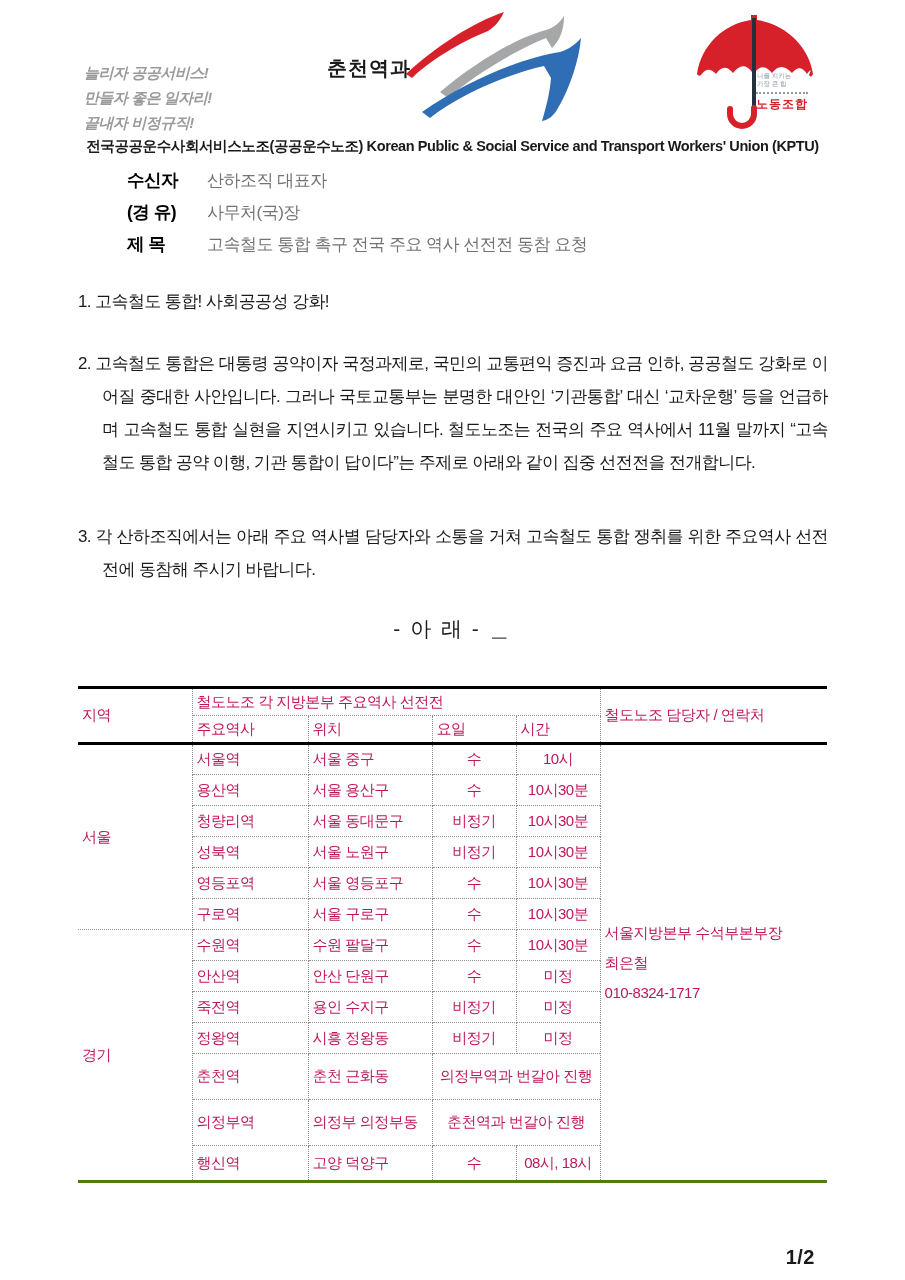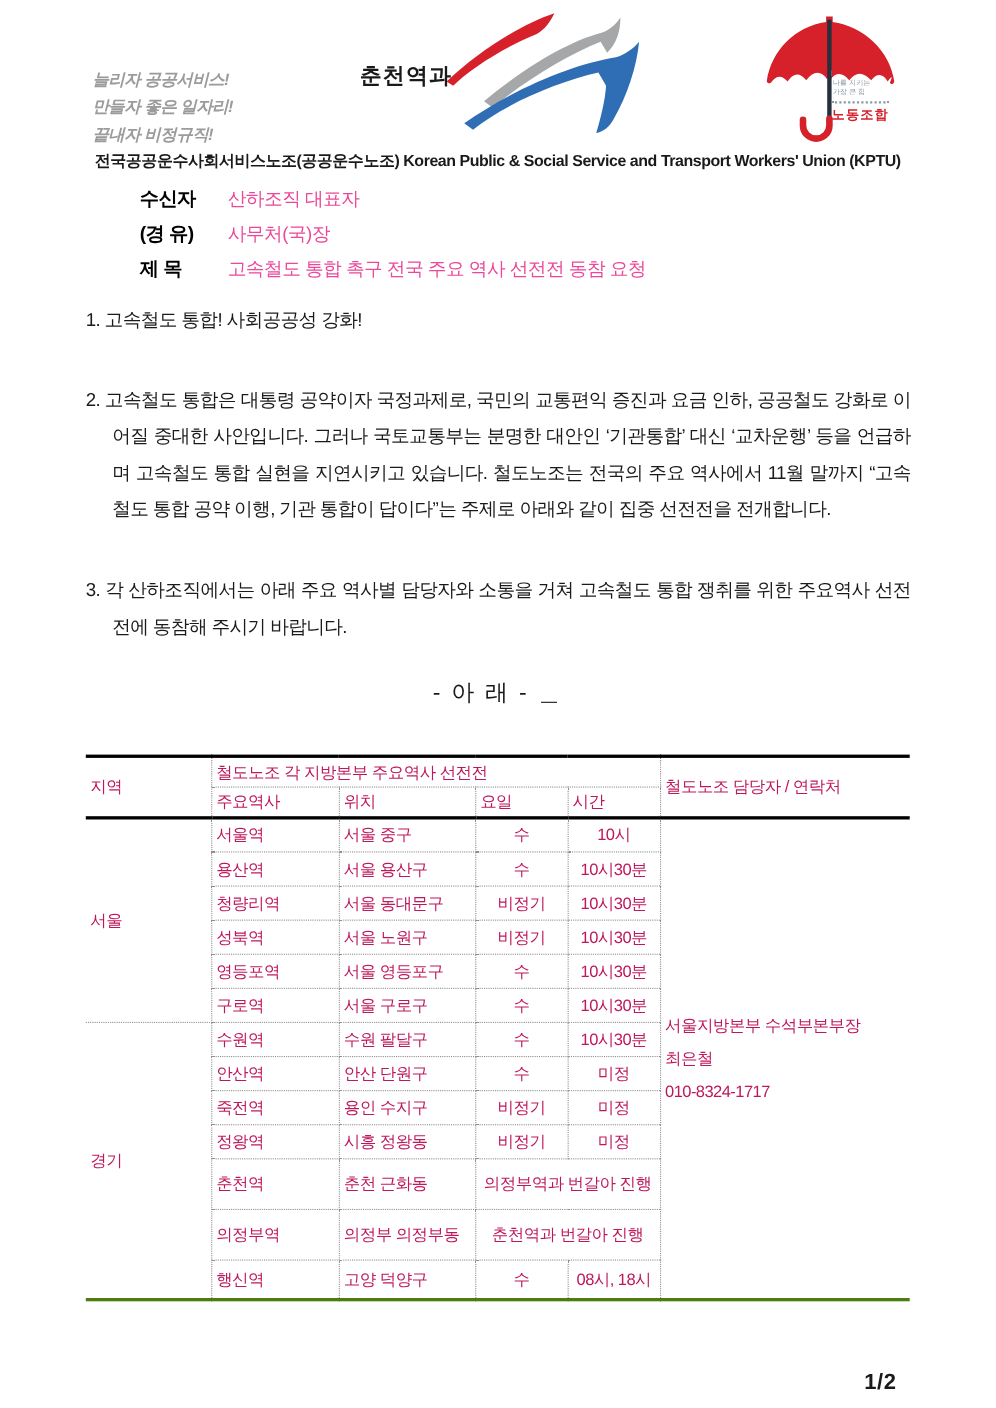--- a/index.html
+++ b/index.html
@@ -26,28 +26,28 @@
   .umb-slogan { position:absolute; left:757px; top:72px; font-size:6.5px; line-height:8px; color:#8d9aa6; letter-spacing:0; }
   .umb-label { position:absolute; left:756px; top:92px; font-size:12px; font-weight:bold; color:#d6212b; letter-spacing:1px; border-top:2px dotted #8d9aa6; padding-top:2px; }
   .org-line {
     position:absolute; left:0; top:137px; width:100%; text-align:center;
     font-size:14.5px; font-weight:600; letter-spacing:-0.4px; color:#1a1a1a;
   }
   
   .fields { position:absolute; left:100px; top:164px;margin-left:27px; }
   .field-row { display:flex; height:32px; align-items:center; }
   .field-label { width:66px; font-size:17.5px; font-weight:bold; letter-spacing:-0.5px; color:#000; }
-  .field-value { margin-left:14px; font-size:17px; letter-spacing:-0.5px; color:#ec4899; }
+  .field-value { margin-left:14px; font-size:17px; letter-spacing:-0.5px; color:#737373; }
   
   .para {
     position:absolute; left:78px; width:750px; font-size:17px; line-height:33px;
     letter-spacing:-0.6px; text-align:justify; color:#1a1a1a;
     padding-left:24px; text-indent:-24px;
   }
-  .para-1 { top:274px; }
+  .para-1 { top:285px; }
   .para-2 { top:347px; }
   .para-3 { top:520px; }
   .below-divider {
     position:absolute; left:0; top:615px; width:100%; text-align:center;
     font-size:21px; letter-spacing:2px; color:#1a1a1a;
   }
   
   .doc-table {
     position:absolute; left:78px; top:686px; width:749px;
     border-collapse:collapse; table-layout:fixed;

